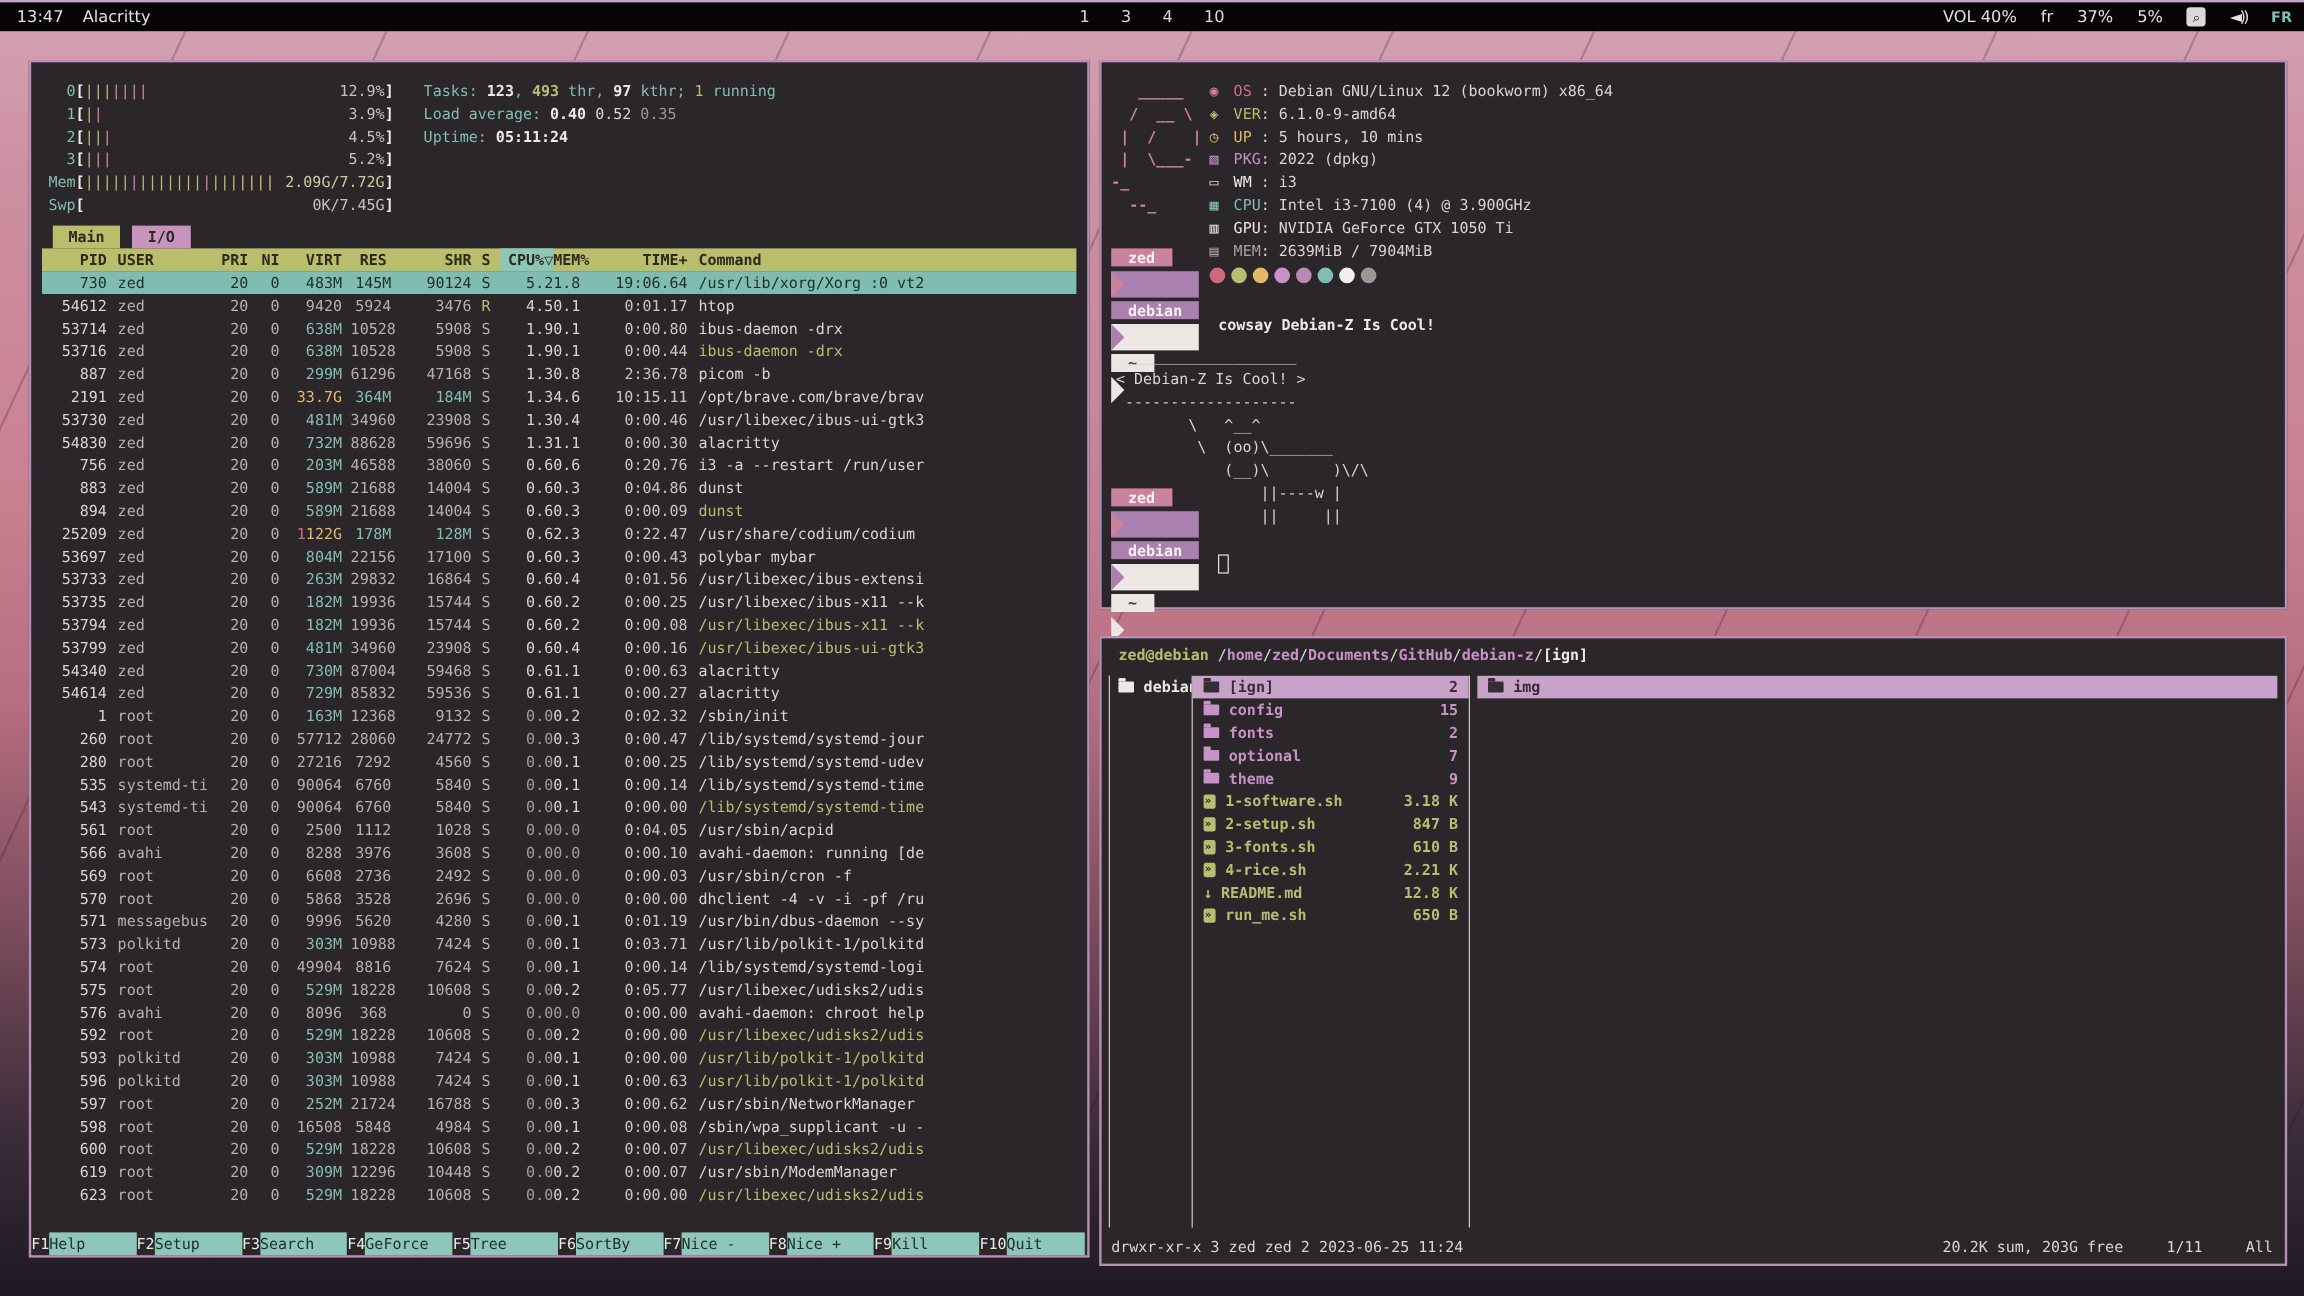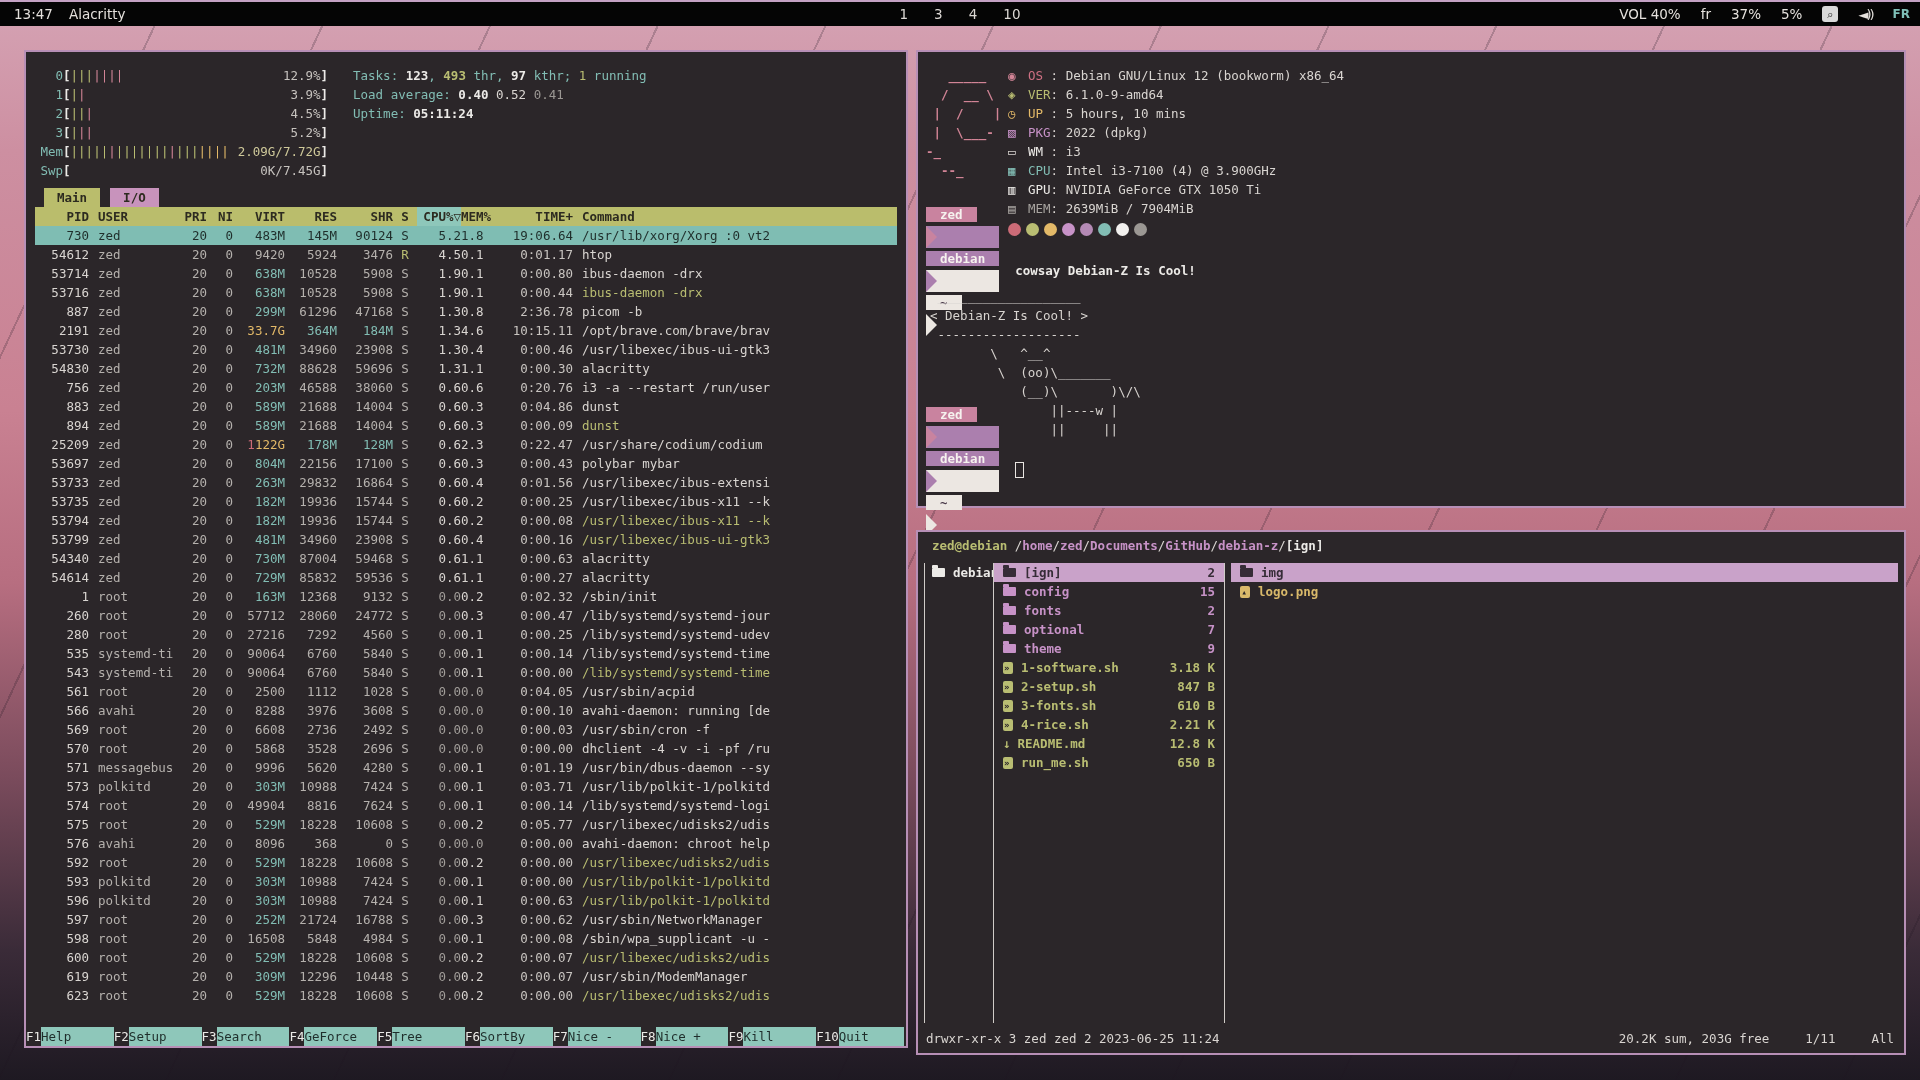--- a/index.html
+++ b/index.html
@@ -46,21 +46,21 @@
   .tab-main{background:#babd6c}
   .tab-io{background:#c893bc;margin-left:10px}
   .proc-header,.proc-row{display:flex;height:19px;white-space:pre}
   .proc-header{background:#babd6c;color:#2d2b20;font-weight:bold}
   .hd-sort{background:#8ec7ba}
   .co-pid{width:54px;text-align:right}
   .co-user{width:88px;padding-left:9px}
   .co-pri{width:30px;text-align:right}
   .co-ni{width:26px;text-align:right}
   .co-virt{width:52px;text-align:right}
-  .co-res{width:52px;text-align:right}
+  .co-res{width:52px;text-align:center}
   .co-shr{width:56px;text-align:right}
   .co-s{width:24px;text-align:center}
   .co-cpu{width:44px;text-align:right}
   .co-mem{width:38px;}
   .co-time{width:74px;text-align:right}
   .co-cmd{flex:1;padding-left:9px;overflow:hidden}
   .c-fg{color:#d9d5d1}.c-dim{color:#b5b1ad}.c-dim2{color:#a19d99}.c-teal{color:#82bdb4}
   .c-olive{color:#b9bd72}.c-yellow{color:#e3b968}.c-red{color:#cc6b77}.c-time{color:#c9c5c1}
   .proc-row.sel{background:#7fbdb3}
   .proc-row.sel span{color:#1f2e2b}
@@ -204,21 +204,21 @@
           <span class="m-br">[</span>
           <span class="m-area">
             <span class="m-bars"></span>
             <span class="m-val">0K/7.45G</span>
           </span>
           <span class="m-br">]</span>
         </div>
       </div>
     <div class="stats" id="stats">
         <div class="stat-line"><span class="sg-t">Tasks: </span><span class="sg-wb">123</span><span class="sg-t">, </span><span class="sg-ob">493</span><span class="sg-t"> thr, </span><span class="sg-wb">97</span><span class="sg-t"> kthr; </span><span class="sg-g">1</span><span class="sg-t"> running</span></div>
-        <div class="stat-line"><span class="sg-t">Load average: </span><span class="sg-wb">0.40 </span><span class="sg-w">0.52 </span><span class="sg-gr">0.41</span></div>
+        <div class="stat-line"><span class="sg-t">Load average: </span><span class="sg-wb">0.40 </span><span class="sg-w">0.52 </span><span class="sg-gr">0.35</span></div>
         <div class="stat-line"><span class="sg-t">Uptime: </span><span class="sg-wb">05:11:24</span></div>
       </div>
   </div>
   <div class="htop-tabs">
     <span class="tab tab-main">Main</span><span class="tab tab-io">I/O</span>
   </div>
   <div class="proc-header" id="proc-header"><span class="co-pid">PID</span><span class="co-user">USER</span><span class="co-pri">PRI</span><span class="co-ni">NI</span><span class="co-virt">VIRT</span><span class="co-res">RES</span><span class="co-shr">SHR</span><span class="co-s">S</span><span class="co-cpu hd-sort">CPU%▽</span><span class="co-mem">MEM%</span><span class="co-time">TIME+</span><span class="co-cmd">Command</span></div>
   <div id="proc-rows">
       <div class="proc-row sel"><span class="co-pid c-fg">730</span><span class="co-user c-dim">zed</span><span class="co-pri c-dim">20</span><span class="co-ni c-dim">0</span><span class="co-virt"><span class="c-teal">483M</span></span><span class="co-res c-teal">145M</span><span class="co-shr c-dim">90124</span><span class="co-s c-dim">S</span><span class="co-cpu c-fg">5.2</span><span class="co-mem c-fg">1.8</span><span class="co-time c-time">19:06.64</span><span class="co-cmd c-fg">/usr/lib/xorg/Xorg :0 vt2</span></div>
       <div class="proc-row"><span class="co-pid c-fg">54612</span><span class="co-user c-dim">zed</span><span class="co-pri c-dim">20</span><span class="co-ni c-dim">0</span><span class="co-virt"><span class="c-dim">9420</span></span><span class="co-res c-dim">5924</span><span class="co-shr c-dim">3476</span><span class="co-s c-olive">R</span><span class="co-cpu c-fg">4.5</span><span class="co-mem c-fg">0.1</span><span class="co-time c-time">0:01.17</span><span class="co-cmd c-fg">htop</span></div>
@@ -421,21 +421,20 @@
         <div class="fm-row t-dir"><span class="icon-folder"></span><span class="name">theme</span><span class="size">9</span></div>
         <div class="fm-row t-script"><span class="icon-file"></span><span class="name">1-software.sh</span><span class="size">3.18 K</span></div>
         <div class="fm-row t-script"><span class="icon-file"></span><span class="name">2-setup.sh</span><span class="size">847 B</span></div>
         <div class="fm-row t-script"><span class="icon-file"></span><span class="name">3-fonts.sh</span><span class="size">610 B</span></div>
         <div class="fm-row t-script"><span class="icon-file"></span><span class="name">4-rice.sh</span><span class="size">2.21 K</span></div>
         <div class="fm-row t-readme"><span class="icon-readme">↓</span><span class="name">README.md</span><span class="size">12.8 K</span></div>
         <div class="fm-row t-script"><span class="icon-file"></span><span class="name">run_me.sh</span><span class="size">650 B</span></div>
       </div>
     <div class="pane pane-preview" id="pane-preview">
         <div class="fm-row t-dir selected"><span class="icon-folder"></span><span class="name">img</span></div>
-        <div class="fm-row t-image"><span class="icon-file img"></span><span class="name">logo.png</span></div>
       </div>
   </div>
   <div class="fm-status">
     <span>drwxr-xr-x 3 zed zed 2 2023-06-25 11:24</span>
     <span class="fm-status-right">
       <span>20.2K sum, 203G free</span>
       <span>1/11</span>
       <span>All</span>
     </span>
   </div>

